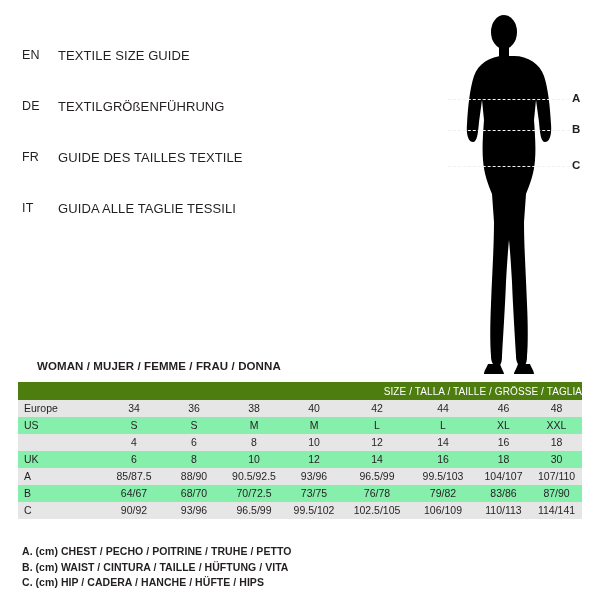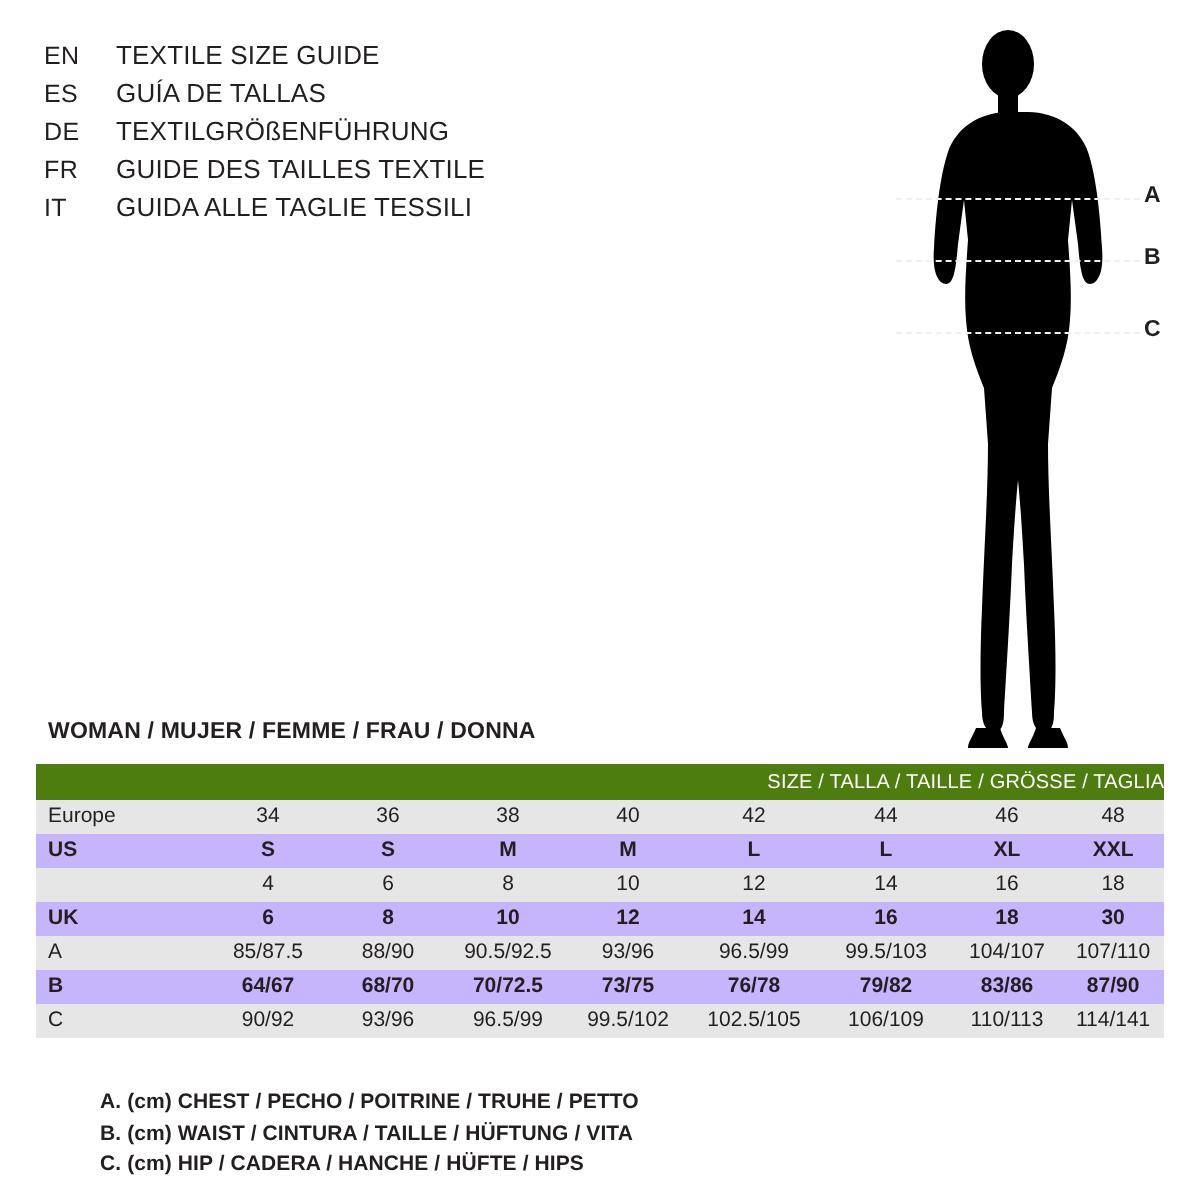--- a/index.html
+++ b/index.html
@@ -23,22 +23,23 @@
 
   
   .lang-block {
     position: absolute;
     left: 22px;
     top: 16px;
     width: 420px;
   }
   .lang-row {
     display: flex;
-    align-items: flex-end;
+    align-items: flex-start;
     height: 19px;
+    margin-top: 32px;
   }
   .lang-code {
     width: 36px;
     flex: 0 0 36px;
     font-size: 12.5px;
     letter-spacing: .2px;
     color: #231f20;
   }
   .lang-title {
     font-size: 13px;
@@ -63,21 +64,21 @@
   .guide-label {
     position: absolute;
     font-size: 11.5px;
     color: #231f20;
     font-weight: 700;
   }
 
   
   .woman-title {
     position: absolute;
-    left: 24px;
+    left: 37px;
     top: 360px;
     font-size: 11.5px;
     font-weight: 700;
     letter-spacing: .1px;
     color: #231f20;
   }
 
   
   .table-wrap {
     position: absolute;
@@ -108,51 +109,46 @@
     text-align: right;
     padding-left: 6px;
     letter-spacing: .1px;
     height: 18px;
   }
   table.size-table td.label {
     text-align: left;
     padding-left: 6px;
   }
   tr.shade td { background: #e6e6e6; }
-  tr.plain td { background: #c4b5fd; font-weight: bold; }
+  tr.plain td { background: #86efac; }
 
   
   .legend {
     position: absolute;
     left: 22px;
     top: 544px;
     width: 540px;
-    margin-left: 28px;
   }
   .legend-line {
     font-size: 10.5px;
     font-weight: 700;
     letter-spacing: .05px;
     line-height: 15.5px;
     color: #231f20;
   }
 </style>
 </head>
 <body>
 
 <div class="page">
 
   <div class="lang-block">
     <div class="lang-row">
       <span class="lang-code">EN</span>
       <span class="lang-title">TEXTILE SIZE GUIDE</span>
-    </div>
-    <div class="lang-row">
-      <span class="lang-code">ES</span>
-      <span class="lang-title">GUÍA DE TALLAS</span>
     </div>
     <div class="lang-row">
       <span class="lang-code">DE</span>
       <span class="lang-title">TEXTILGRÖßENFÜHRUNG</span>
     </div>
     <div class="lang-row">
       <span class="lang-code">FR</span>
       <span class="lang-title">GUIDE DES TAILLES TEXTILE</span>
     </div>
     <div class="lang-row">

